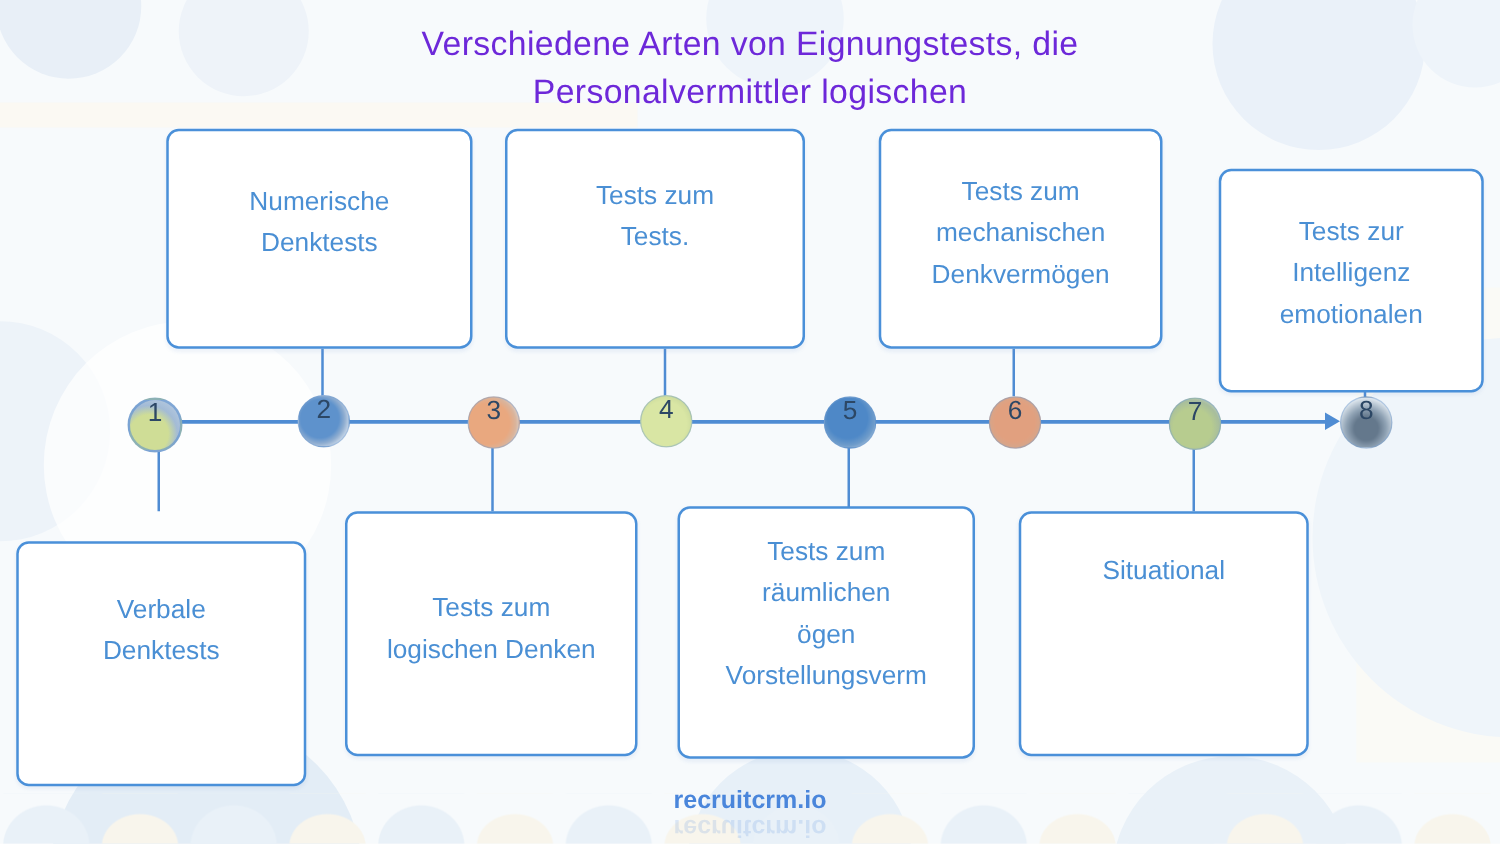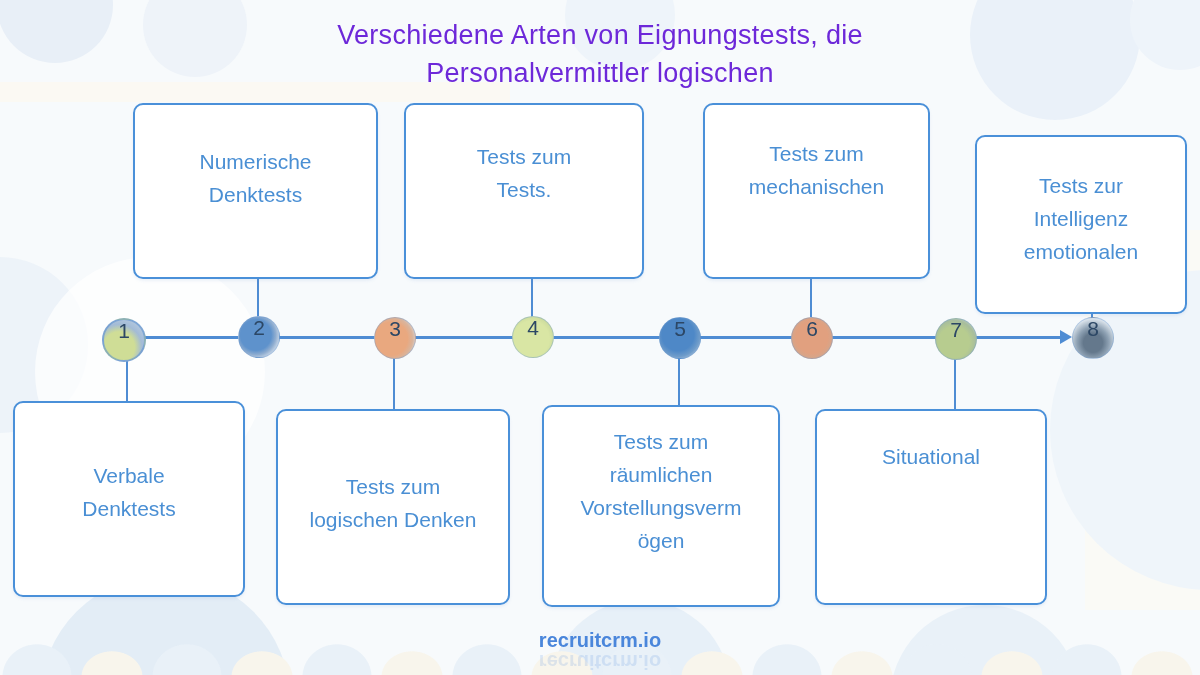--- a/index.html
+++ b/index.html
@@ -125,40 +125,41 @@
     <span class="line">Numerische</span>
     <span class="line">Denktests</span>
   </div>
   <div class="box" style="left:404px;top:103px;width:240px;height:176px;padding-top:35px;">
     <span class="line">Tests zum</span>
     <span class="line">Tests.</span>
   </div>
   <div class="box" style="left:703px;top:103px;width:227px;height:176px;padding-top:32px;">
     <span class="line">Tests zum</span>
     <span class="line">mechanischen</span>
+    <span class="line">Denkvermögen</span>
   </div>
   <div class="box" style="left:975px;top:103px;width:212px;height:179px;padding-top:32px;margin-top:32px;">
     <span class="line">Tests zur</span>
     <span class="line">Intelligenz</span>
     <span class="line">emotionalen</span>
   </div>
 
-  <div class="box" style="left:13px;top:401px;width:232px;height:196px;padding-top:56px;">
+  <div class="box" style="left:13px;top:433px;width:232px;height:196px;padding-top:36px;">
     <span class="line">Verbale</span>
     <span class="line">Denktests</span>
   </div>
   <div class="box" style="left:276px;top:409px;width:234px;height:196px;padding-top:59px;">
     <span class="line">Tests zum</span>
     <span class="line">logischen Denken</span>
   </div>
   <div class="box" style="left:542px;top:405px;width:238px;height:202px;padding-top:18px;">
     <span class="line">Tests zum</span>
     <span class="line">räumlichen</span>
+    <span class="line">ögen</span>
     <span class="line">Vorstellungsverm</span>
-    <span class="line">ögen</span>
   </div>
   <div class="box" style="left:815px;top:409px;width:232px;height:196px;padding-top:29px;">
     <span class="line">Situational</span>
   </div>
 
   <div class="brand">recruitcrm.io</div>
   <div class="brand-reflection">recruitcrm.io</div>
 
 </div>
 

